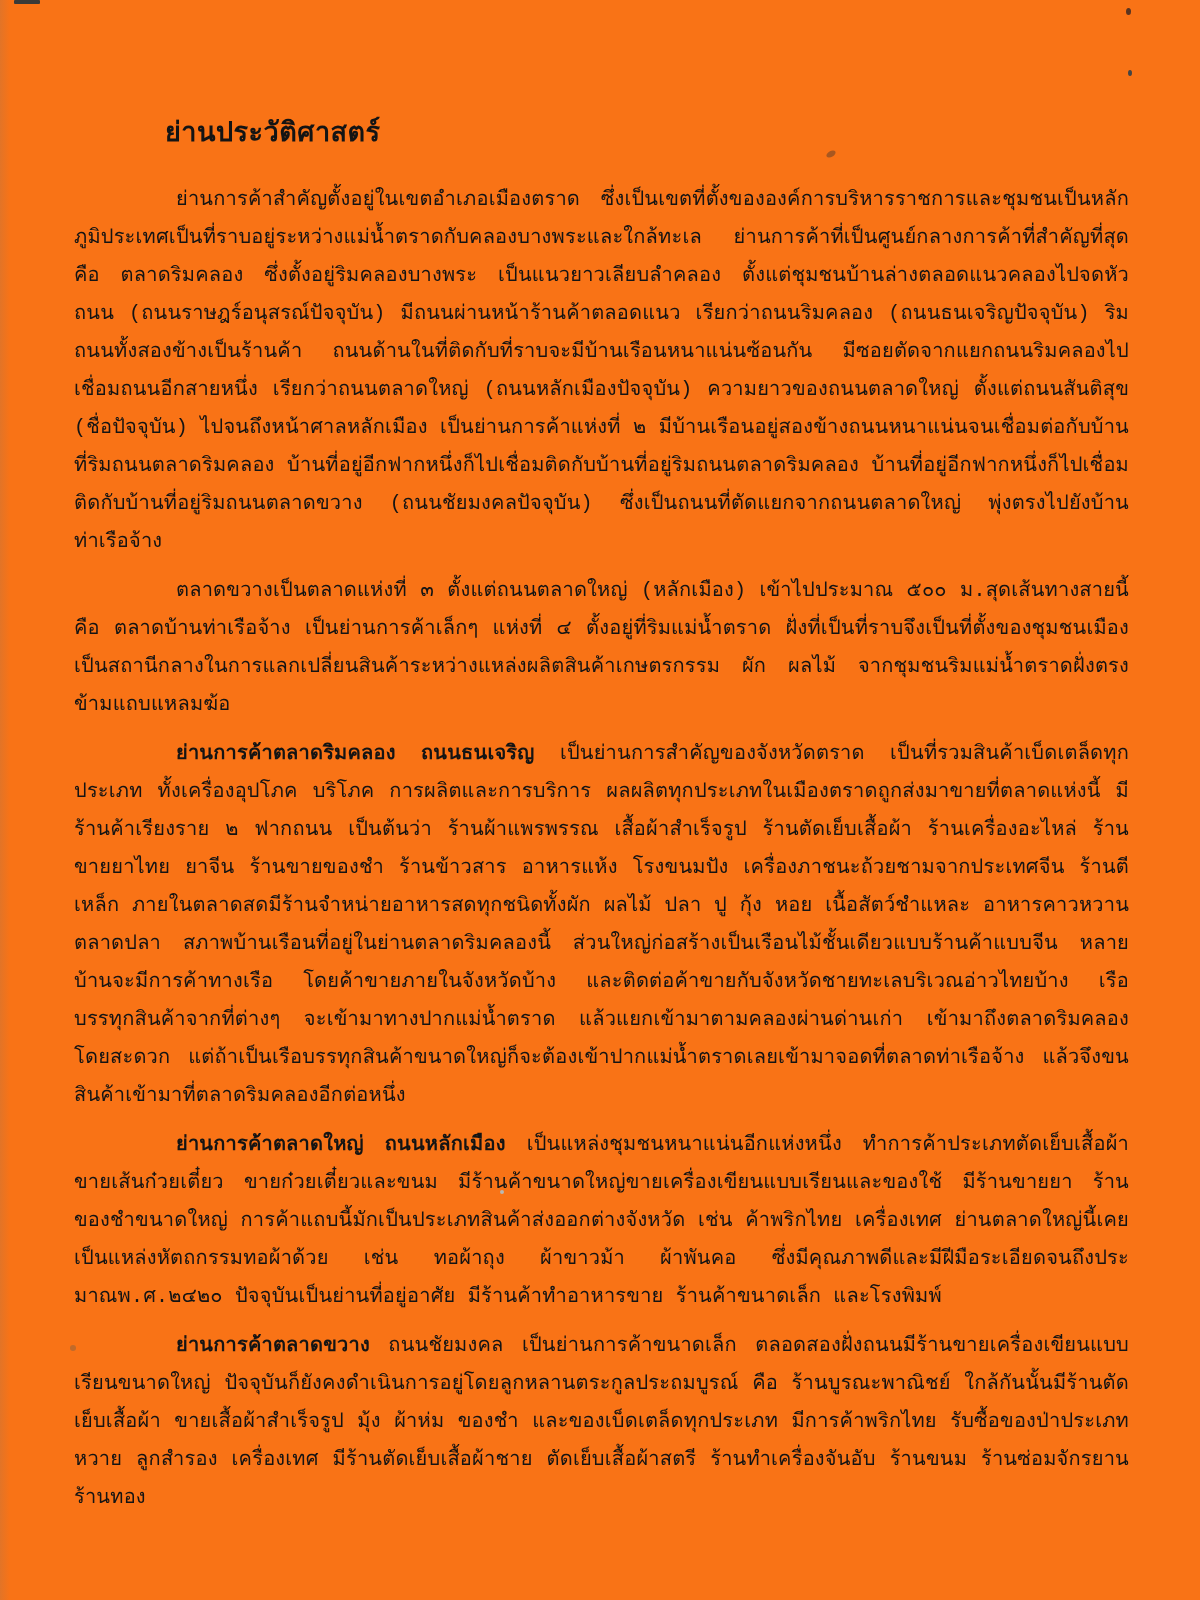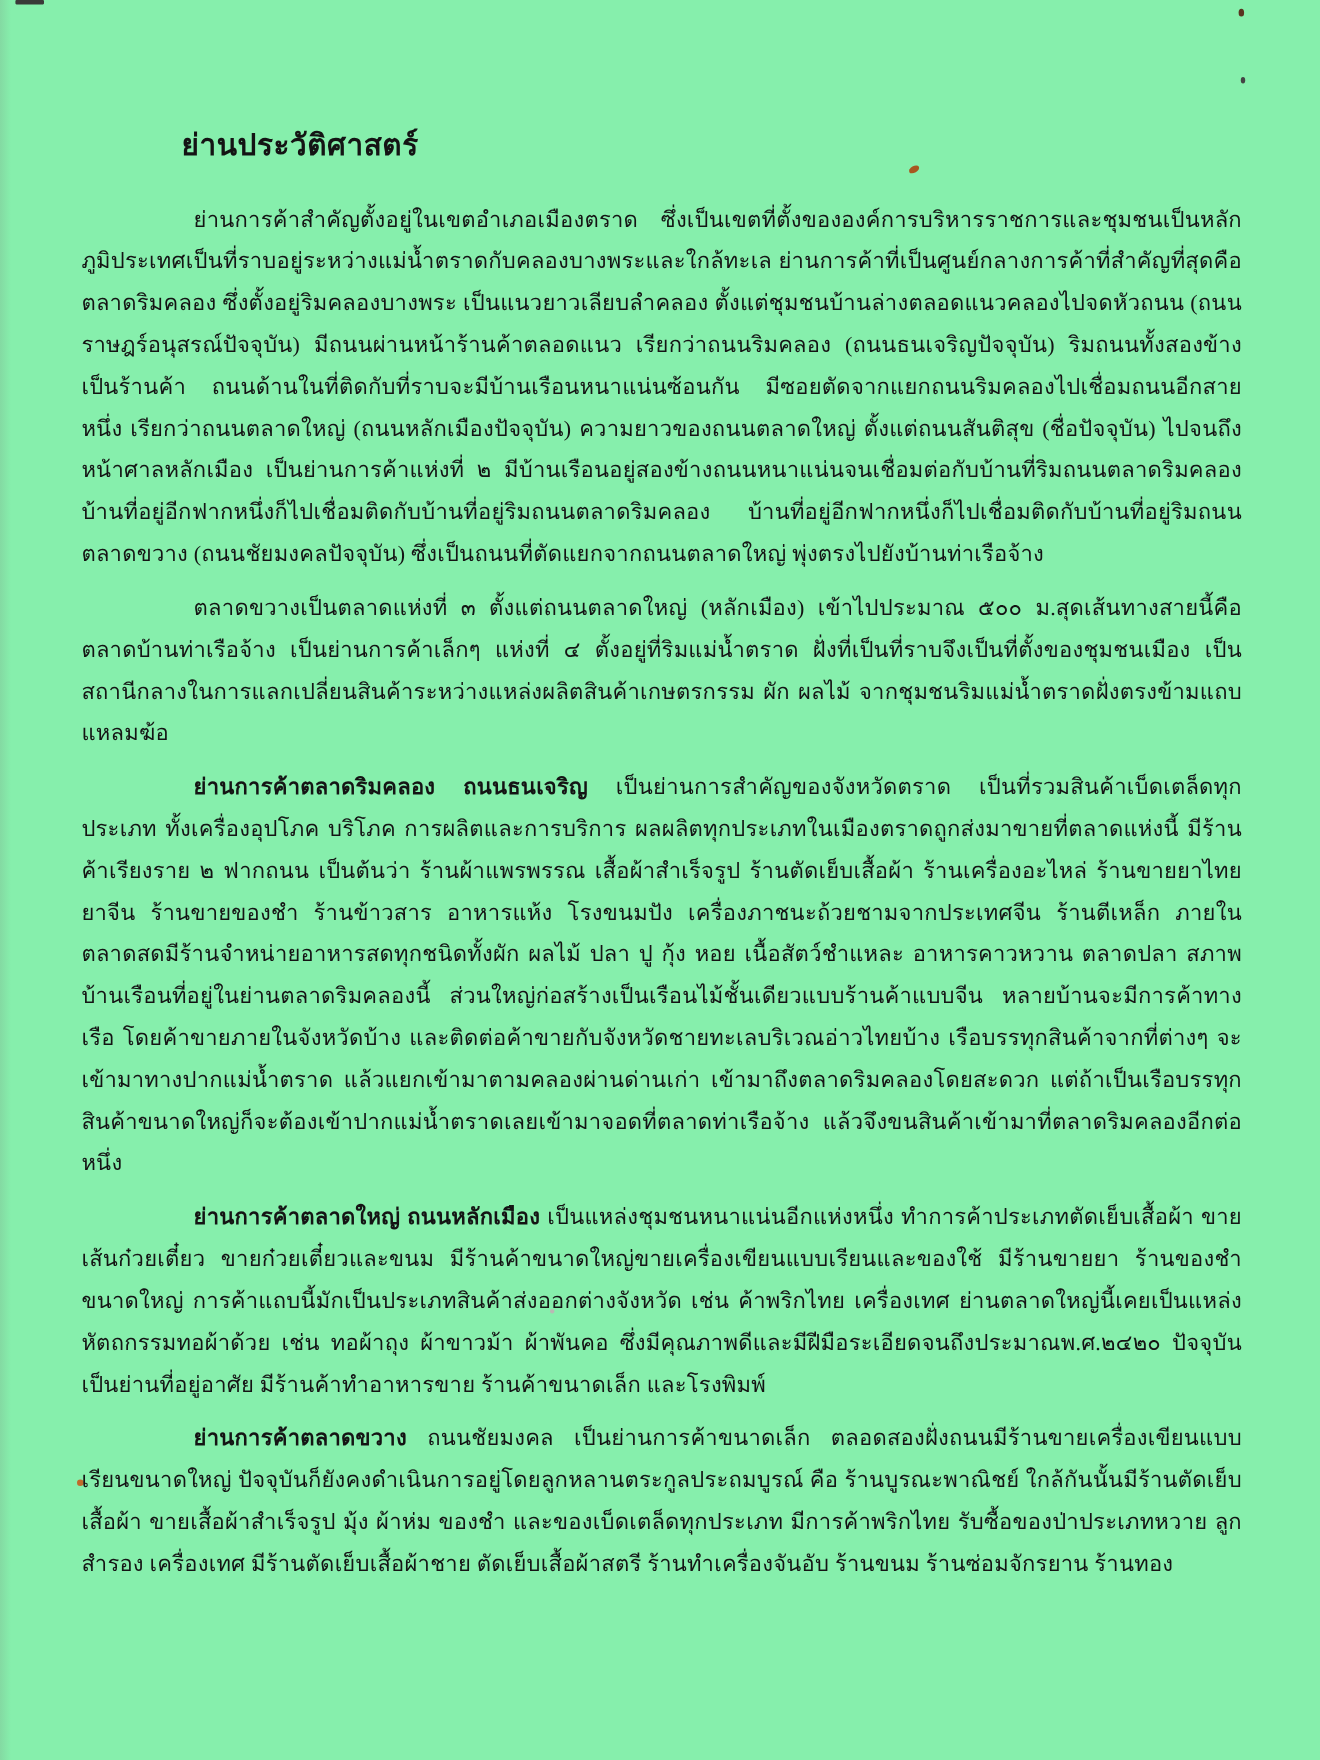--- a/index.html
+++ b/index.html
@@ -5,23 +5,23 @@
   html, body {
     margin: 0;
     padding: 0;
     background: #e8e8e6;
   }
   .page {
     position: relative;
     width: 1200px;
     height: 1600px;
     margin: 0 auto;
-    background: #86efac;
+    background: #f97316;
     overflow: hidden;
-    font-family: Liberation Serif, serif;
+    font-family: Liberation Mono, monospace;
     color: #141414;
   }
   
   .edge-shade {
     position: absolute;
     left: 0; top: 0;
     width: 10px; height: 100%;
     background: linear-gradient(to right, rgba(120,120,118,0.18), rgba(120,120,118,0));
     pointer-events: none;
   }

